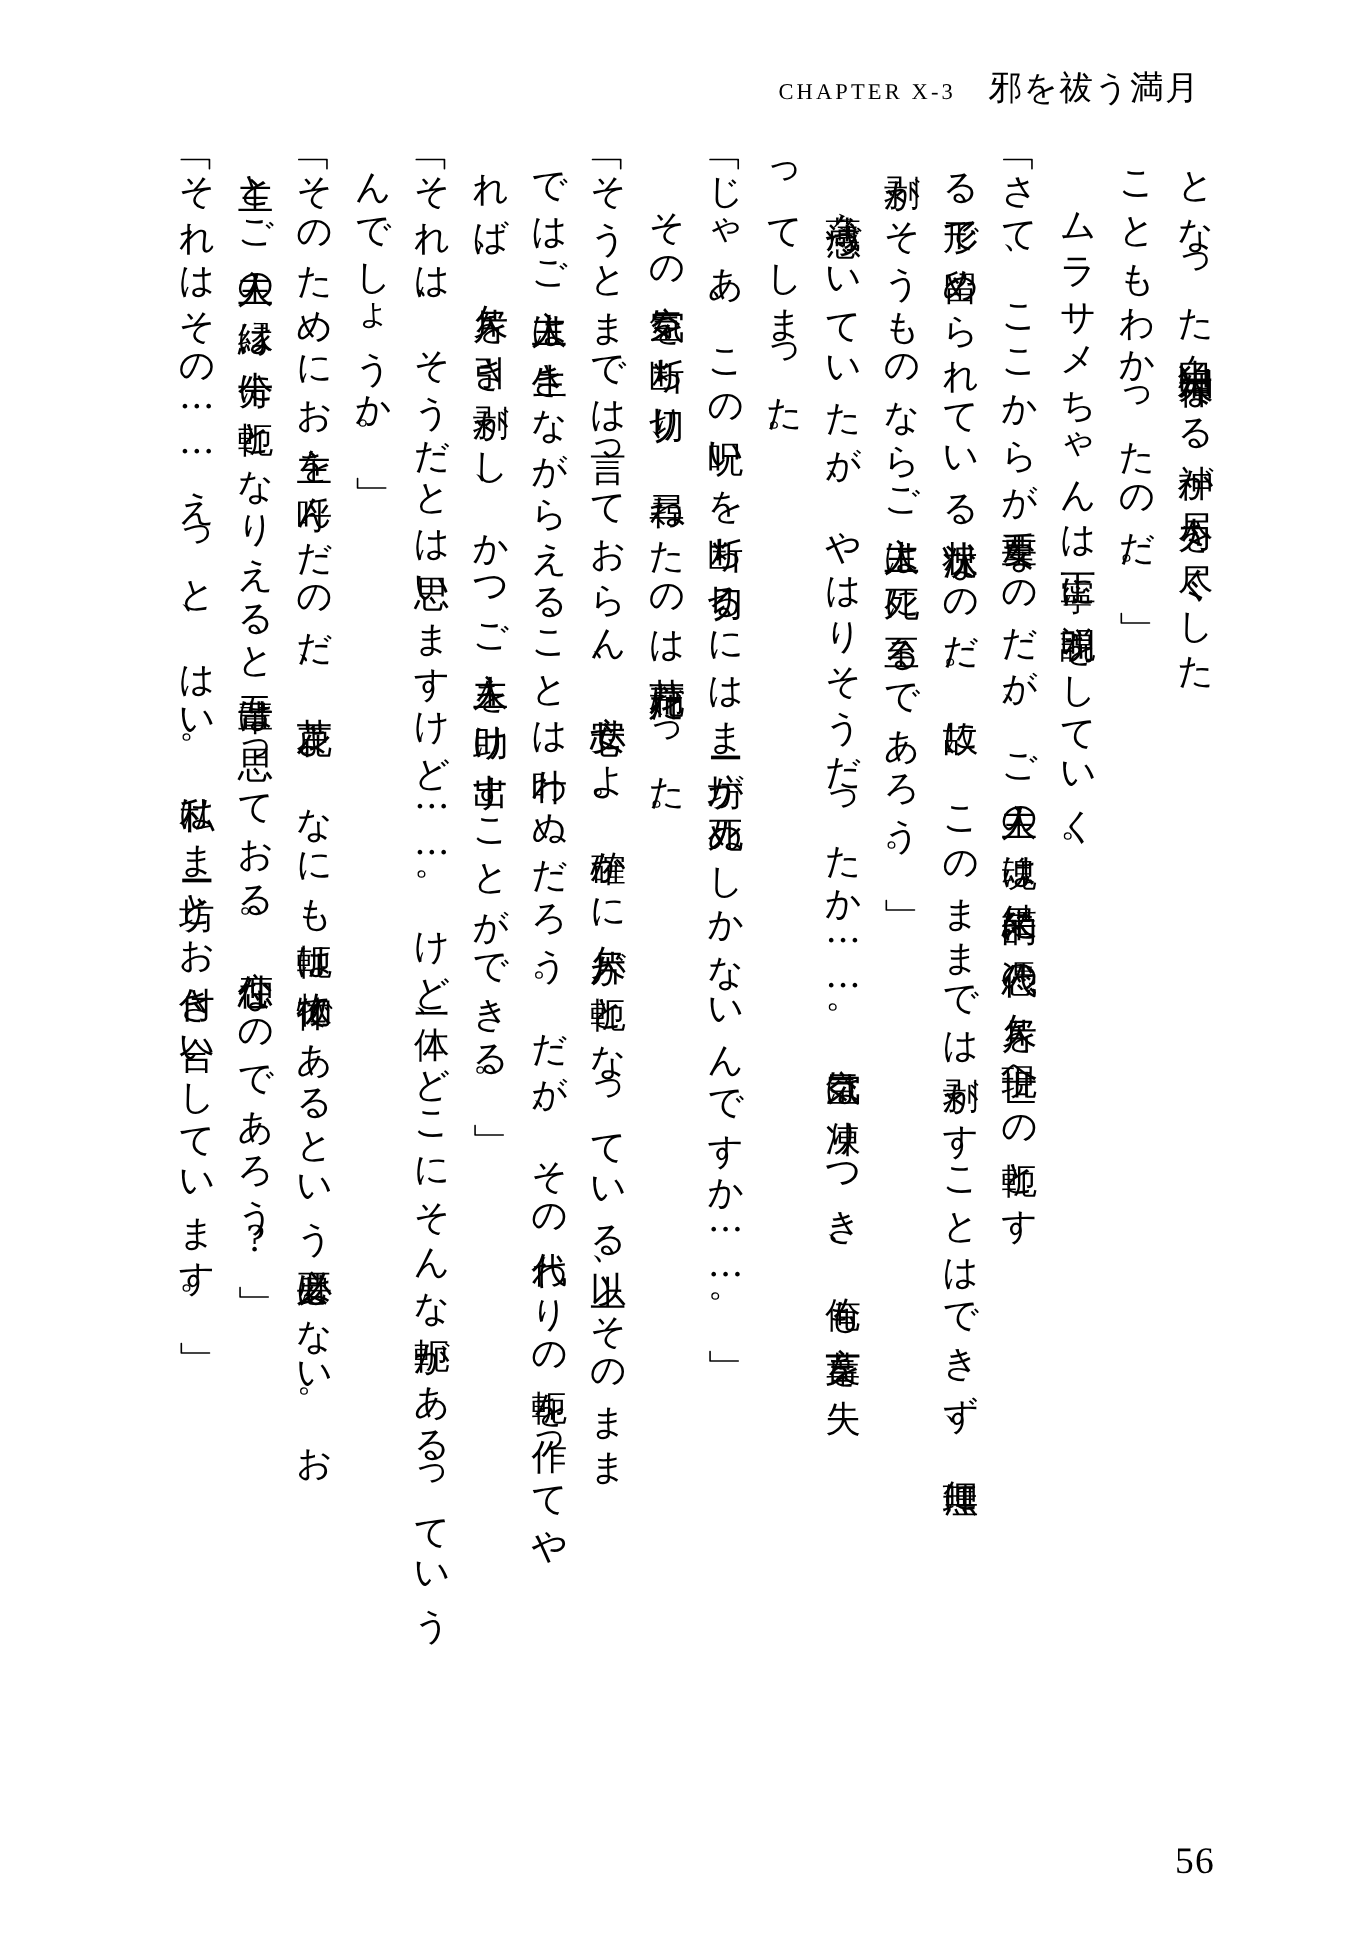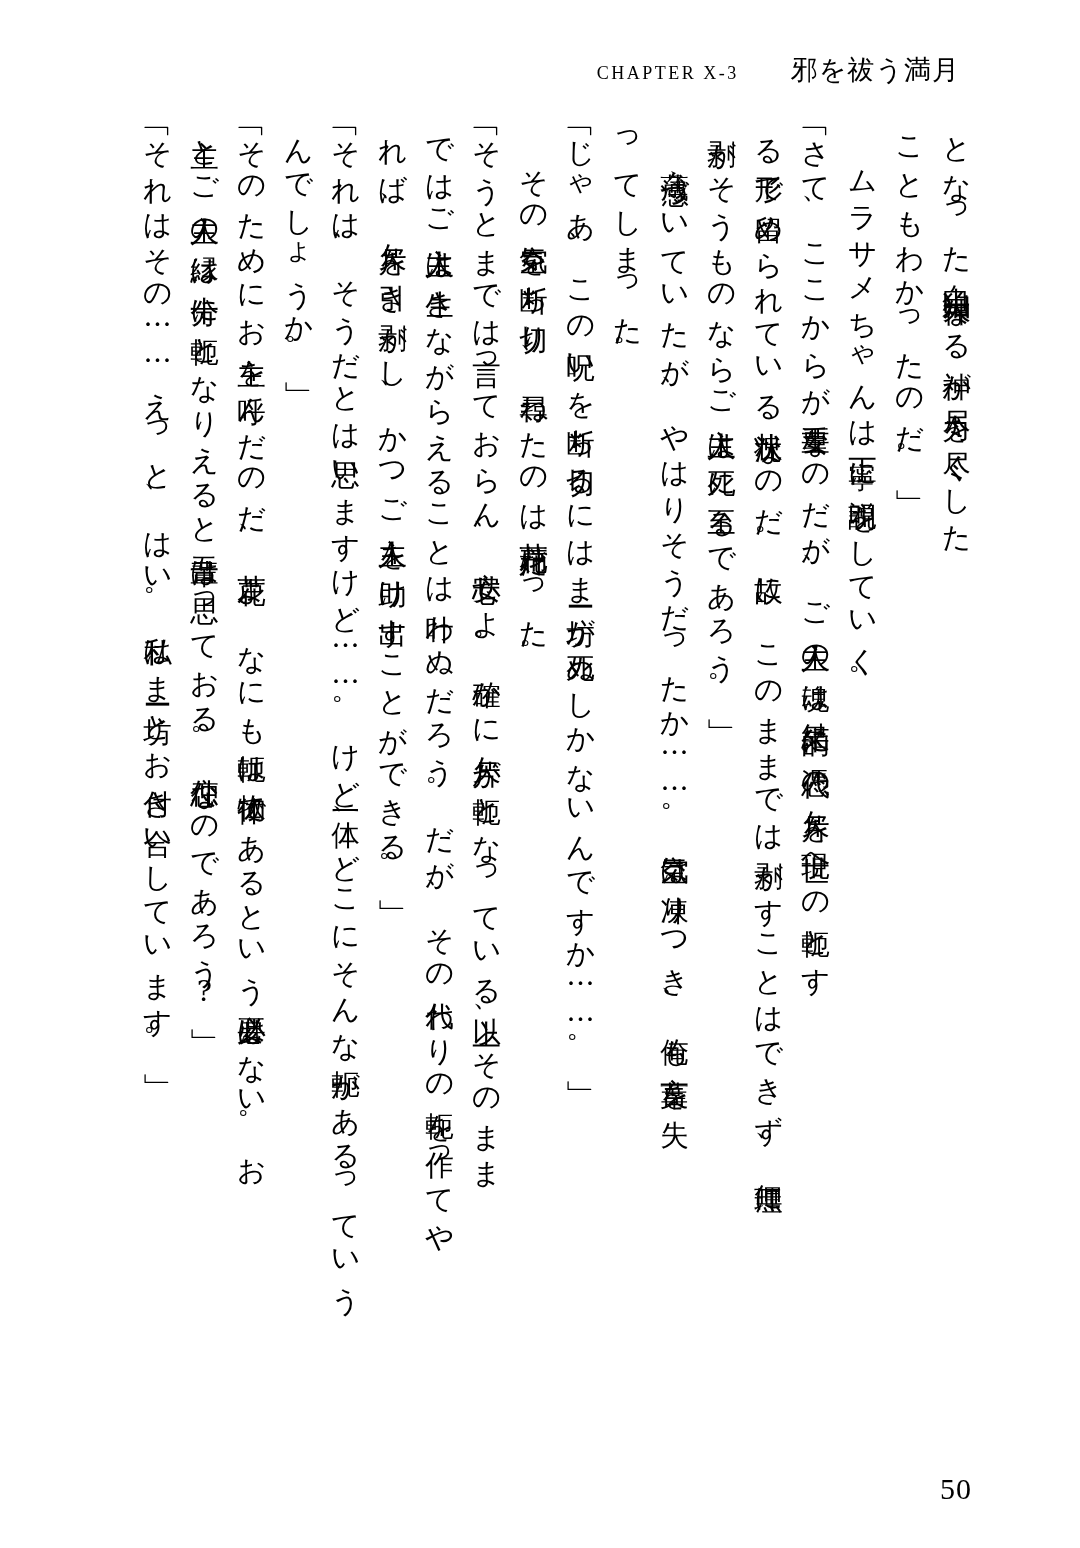--- a/index.html
+++ b/index.html
@@ -35,21 +35,20 @@
     font-family: "Liberation Serif", "DejaVu Serif", serif;
     font-size: 18px;
     letter-spacing: 2.5px;
     font-weight: 400;
   }
   .chapter-title {
     font-family: "DejaVu Serif", "Liberation Serif", serif;
     font-size: 27px;
     letter-spacing: 1px;
     font-weight: 400;
-    margin-left: 26px;
   }
 
   
   .body-area {
     position: absolute;
     top: 118px;
     left: 120px;
     right: 110px;
     height: 1285px;
     display: flex;
@@ -110,15 +109,15 @@
       <div class="vline">「そうとまでは言っておらん、安心せよ。確かに欠片が軛となっている以上、そのまま</div>
       <div class="vline">ではご主人は生きながらえることは叶わぬだろう。だが、その代わりの軛を作ってや</div>
       <div class="vline">れば、欠片を引き剥がし、かつご主人を助け出すことができる。」</div>
       <div class="vline">「それは、そうだとは思いますけど……。けど一体、どこにそんな軛があるっていう</div>
       <div class="vline">んでしょうか。」</div>
       <div class="vline">「そのためにお主を呼んだのだ、芦花よ。なにも軛は物体であるという必要はない。お</div>
       <div class="vline">主とご主人の縁は十分に軛となりえると吾輩は思っておる。恋仲なのであろう?」</div>
       <div class="vline">「それはその……えっと、はい。私はまー坊とお付き合いしています。」</div>
     </div>
 
-  <div class="page-number">50</div>
+  <div class="page-number">56</div>
 
 </div>
 
 </body></html>

